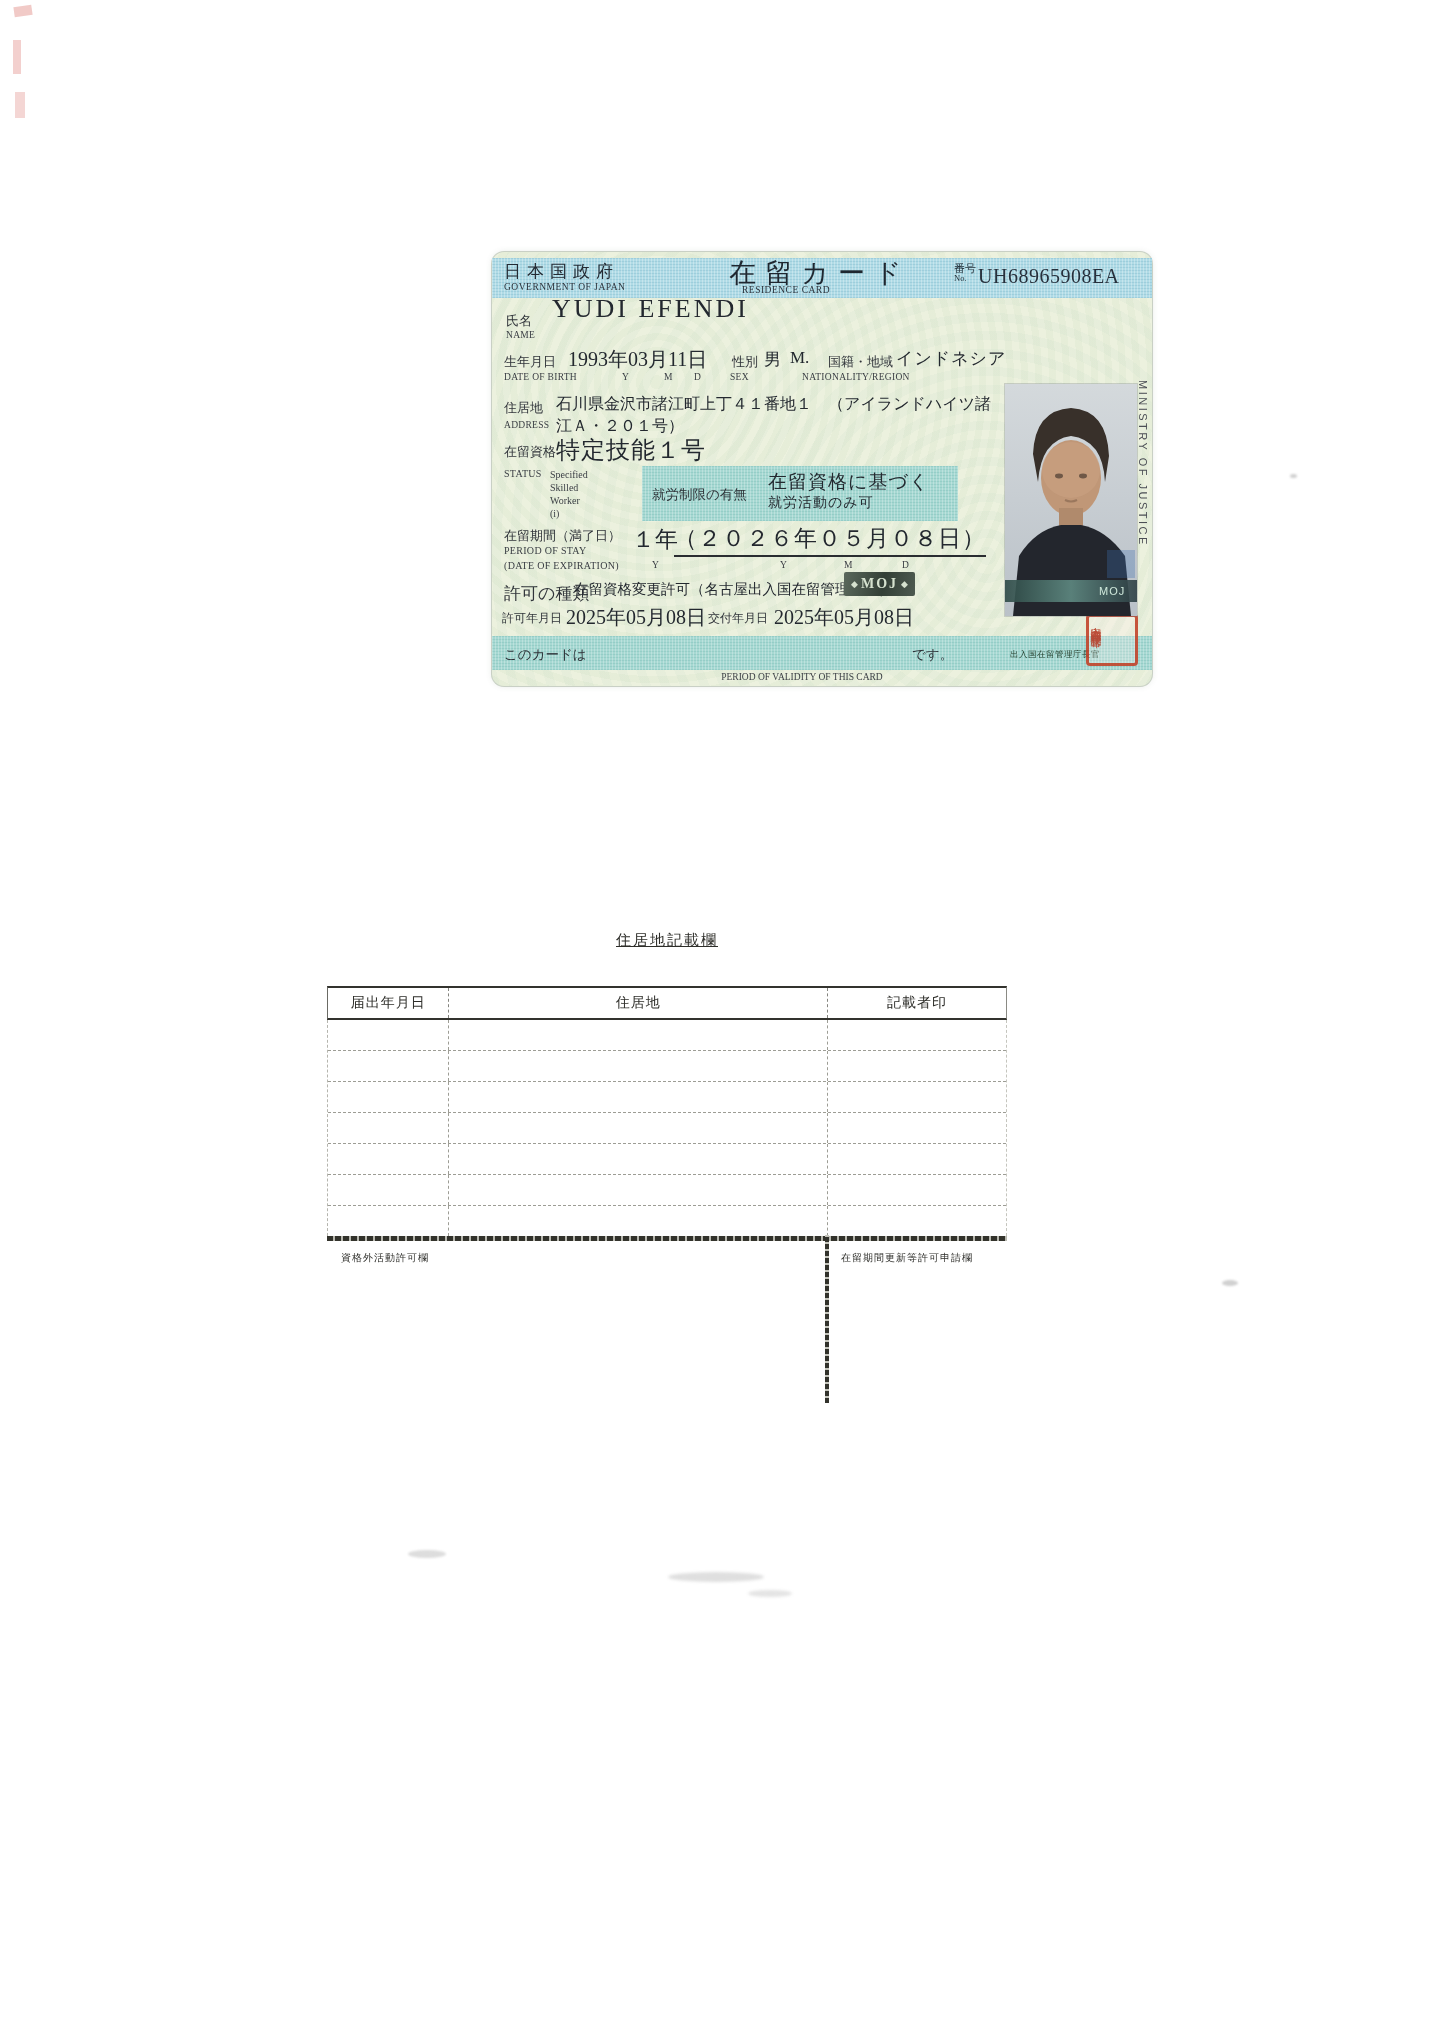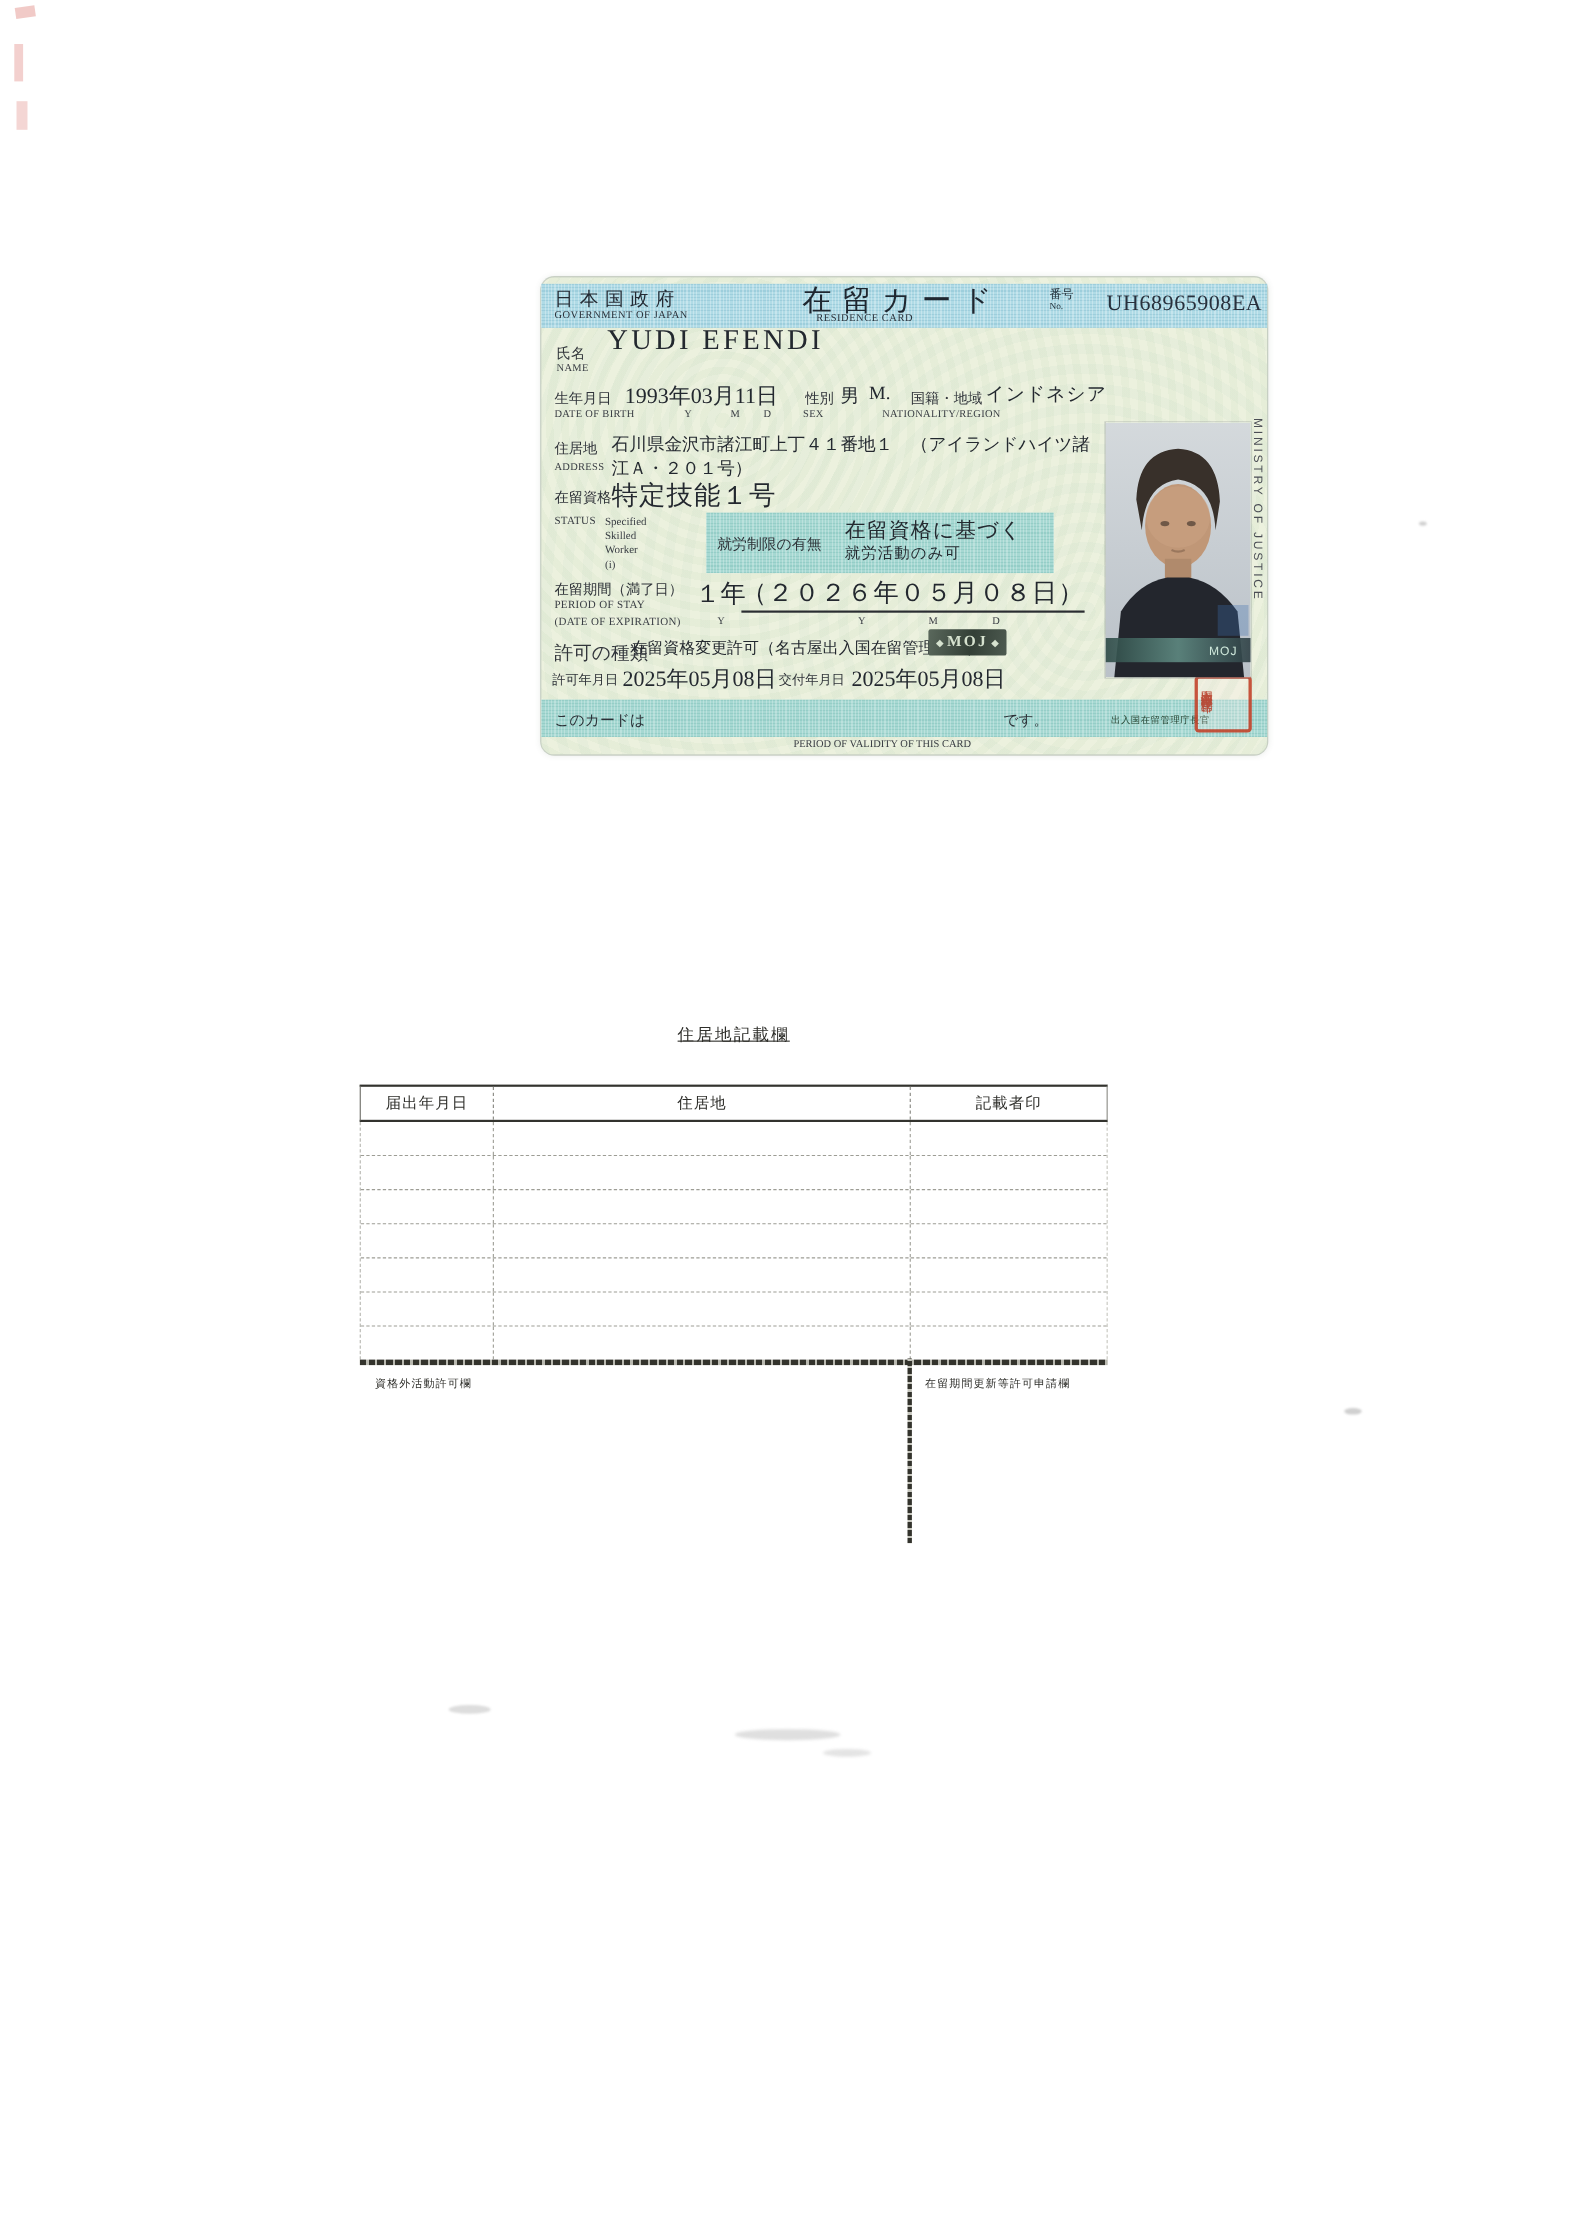--- a/index.html
+++ b/index.html
@@ -28,21 +28,21 @@
     position:absolute;left:0;top:6px;width:100%;height:40px;
     background-color:#b0dbe6;
     background-image:
       repeating-linear-gradient(90deg, rgba(255,255,255,.28) 0 1px, rgba(255,255,255,0) 1px 3px),
       repeating-linear-gradient(0deg, rgba(90,160,185,.22) 0 1px, rgba(90,160,185,0) 1px 3px);
   }
   .gov-jp{position:absolute;left:12px;top:2px;font-size:17px;letter-spacing:6px;color:#232a33;}
   .gov-en{position:absolute;left:12px;top:24px;font-size:9.5px;letter-spacing:.5px;color:#2c333c;}
   .title-jp{position:absolute;left:228px;top:-3px;width:200px;text-align:center;font-size:27px;letter-spacing:9px;color:#1f2730;}
   .title-en{position:absolute;left:250px;top:27px;font-size:9.5px;letter-spacing:.5px;color:#2c333c;}
-  .num-wrap{position:absolute;left:462px;top:5px;display:flex;align-items:flex-start;gap:28px;}
+  .num-wrap{position:absolute;left:462px;top:5px;display:flex;align-items:flex-start;}
   .num-label{font-size:11px;line-height:11px;color:#23303a;}
   .num-sub{font-size:8.5px;line-height:9px;color:#23303a;}
   .num-value{font-size:20px;letter-spacing:.5px;color:#27303c;margin-left:2px;margin-top:2px;}
 
   .lbl{font-size:13px;color:#30343a;}
   .lbl-sm{font-size:9.5px;color:#3a3e44;letter-spacing:.3px;}
   .big-serif{color:#23282f;}
 
   .teal-band{
     background-color:#a6d8d2;

